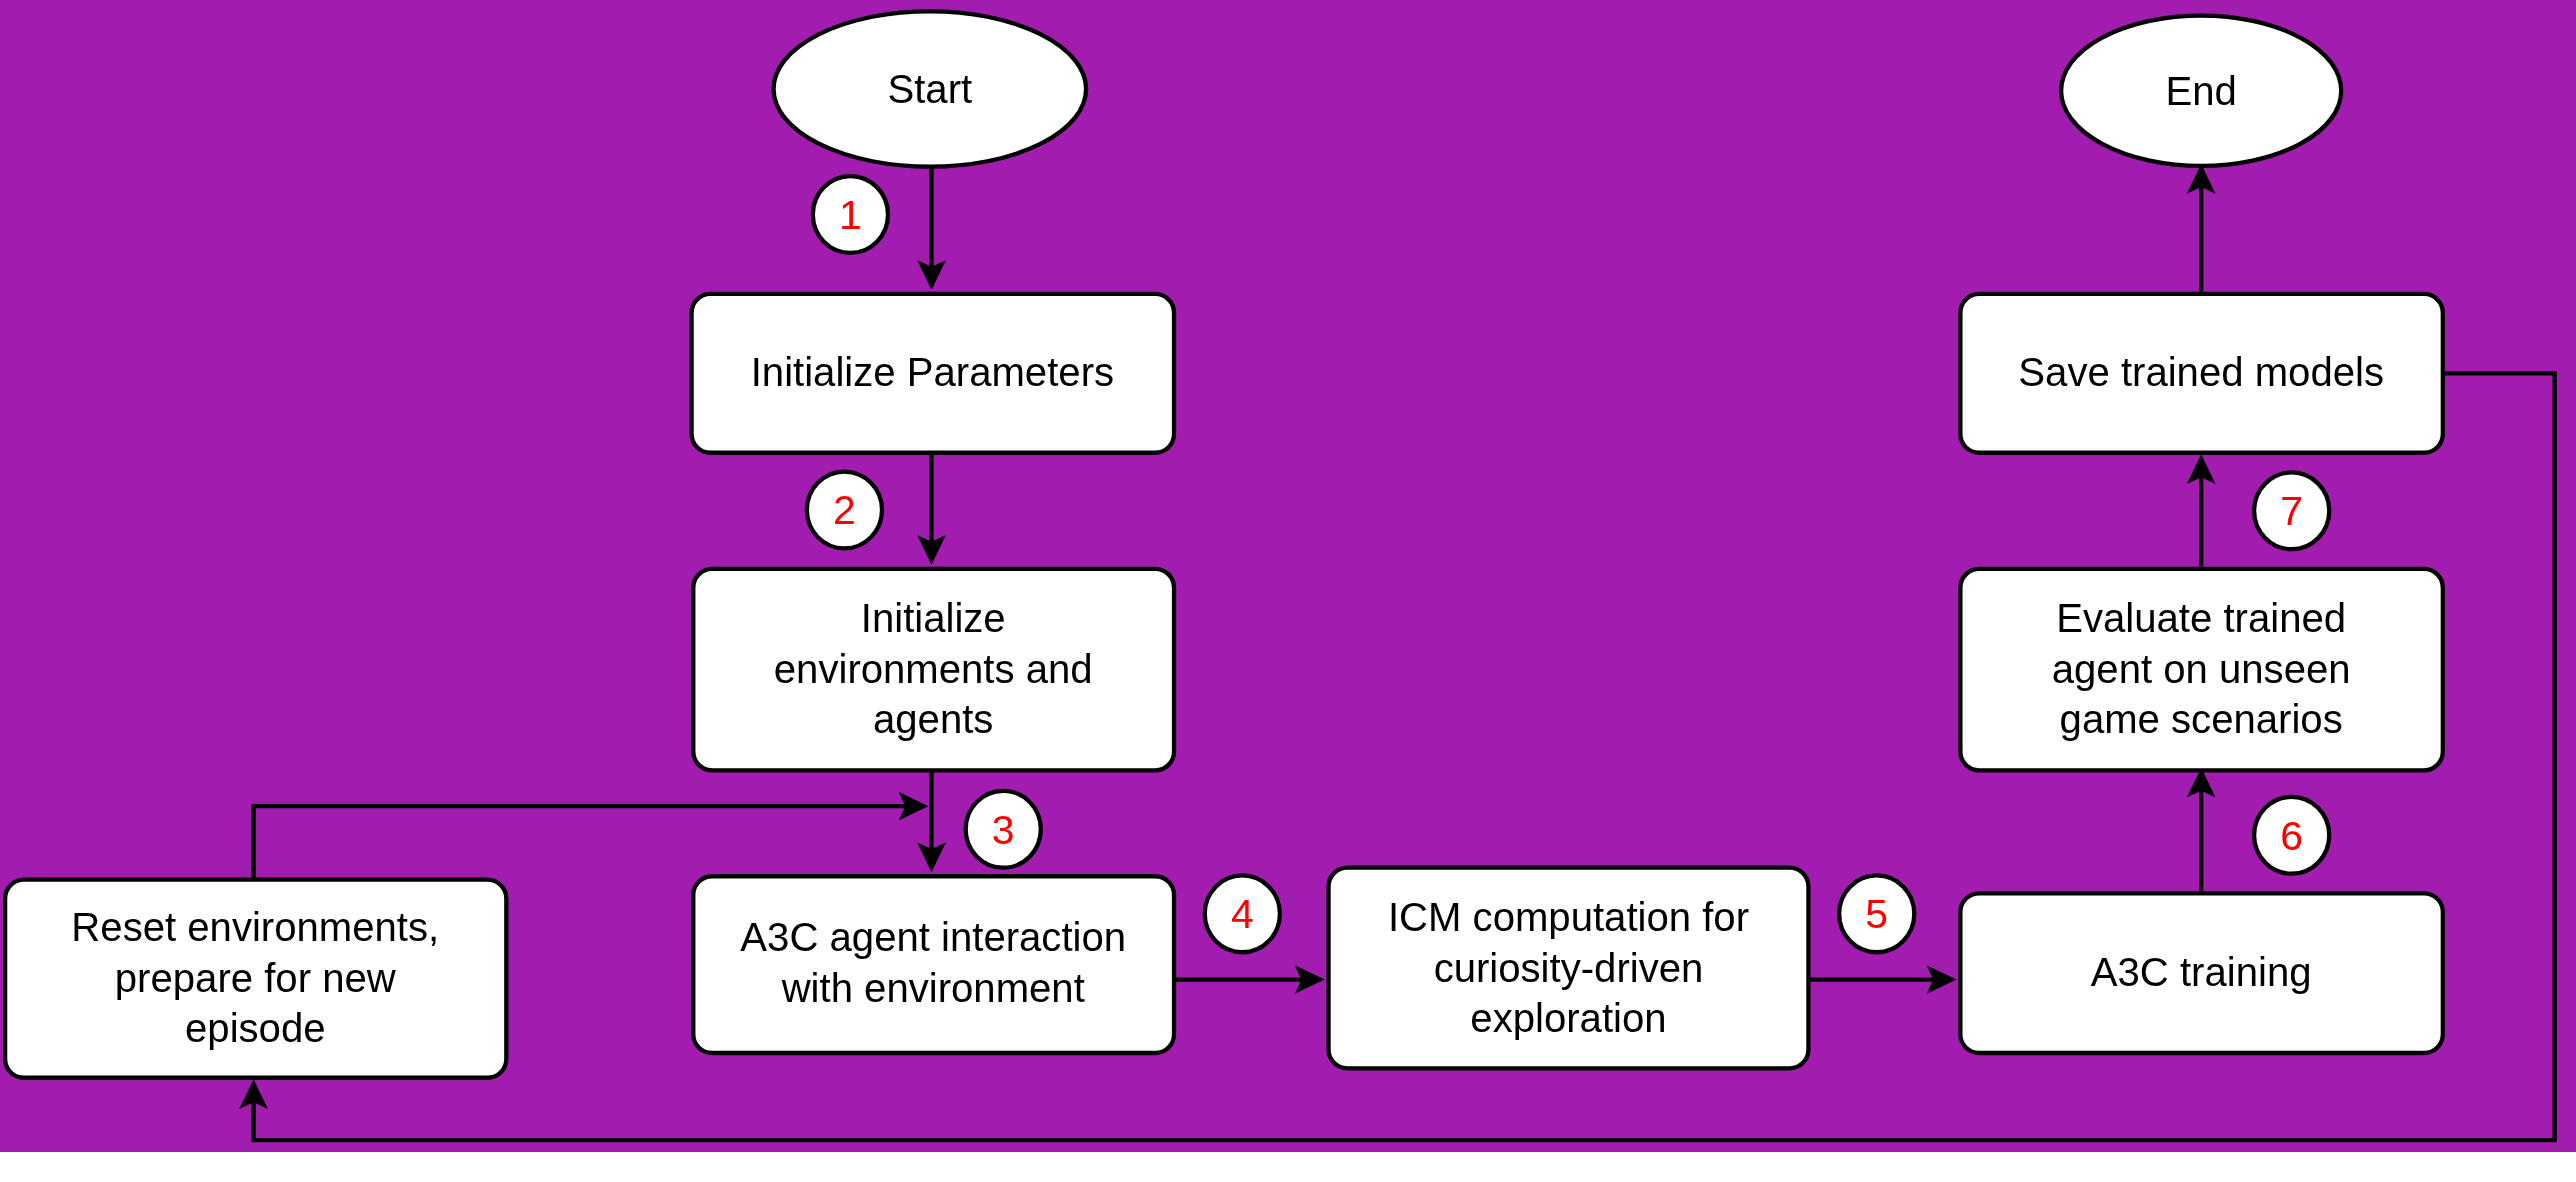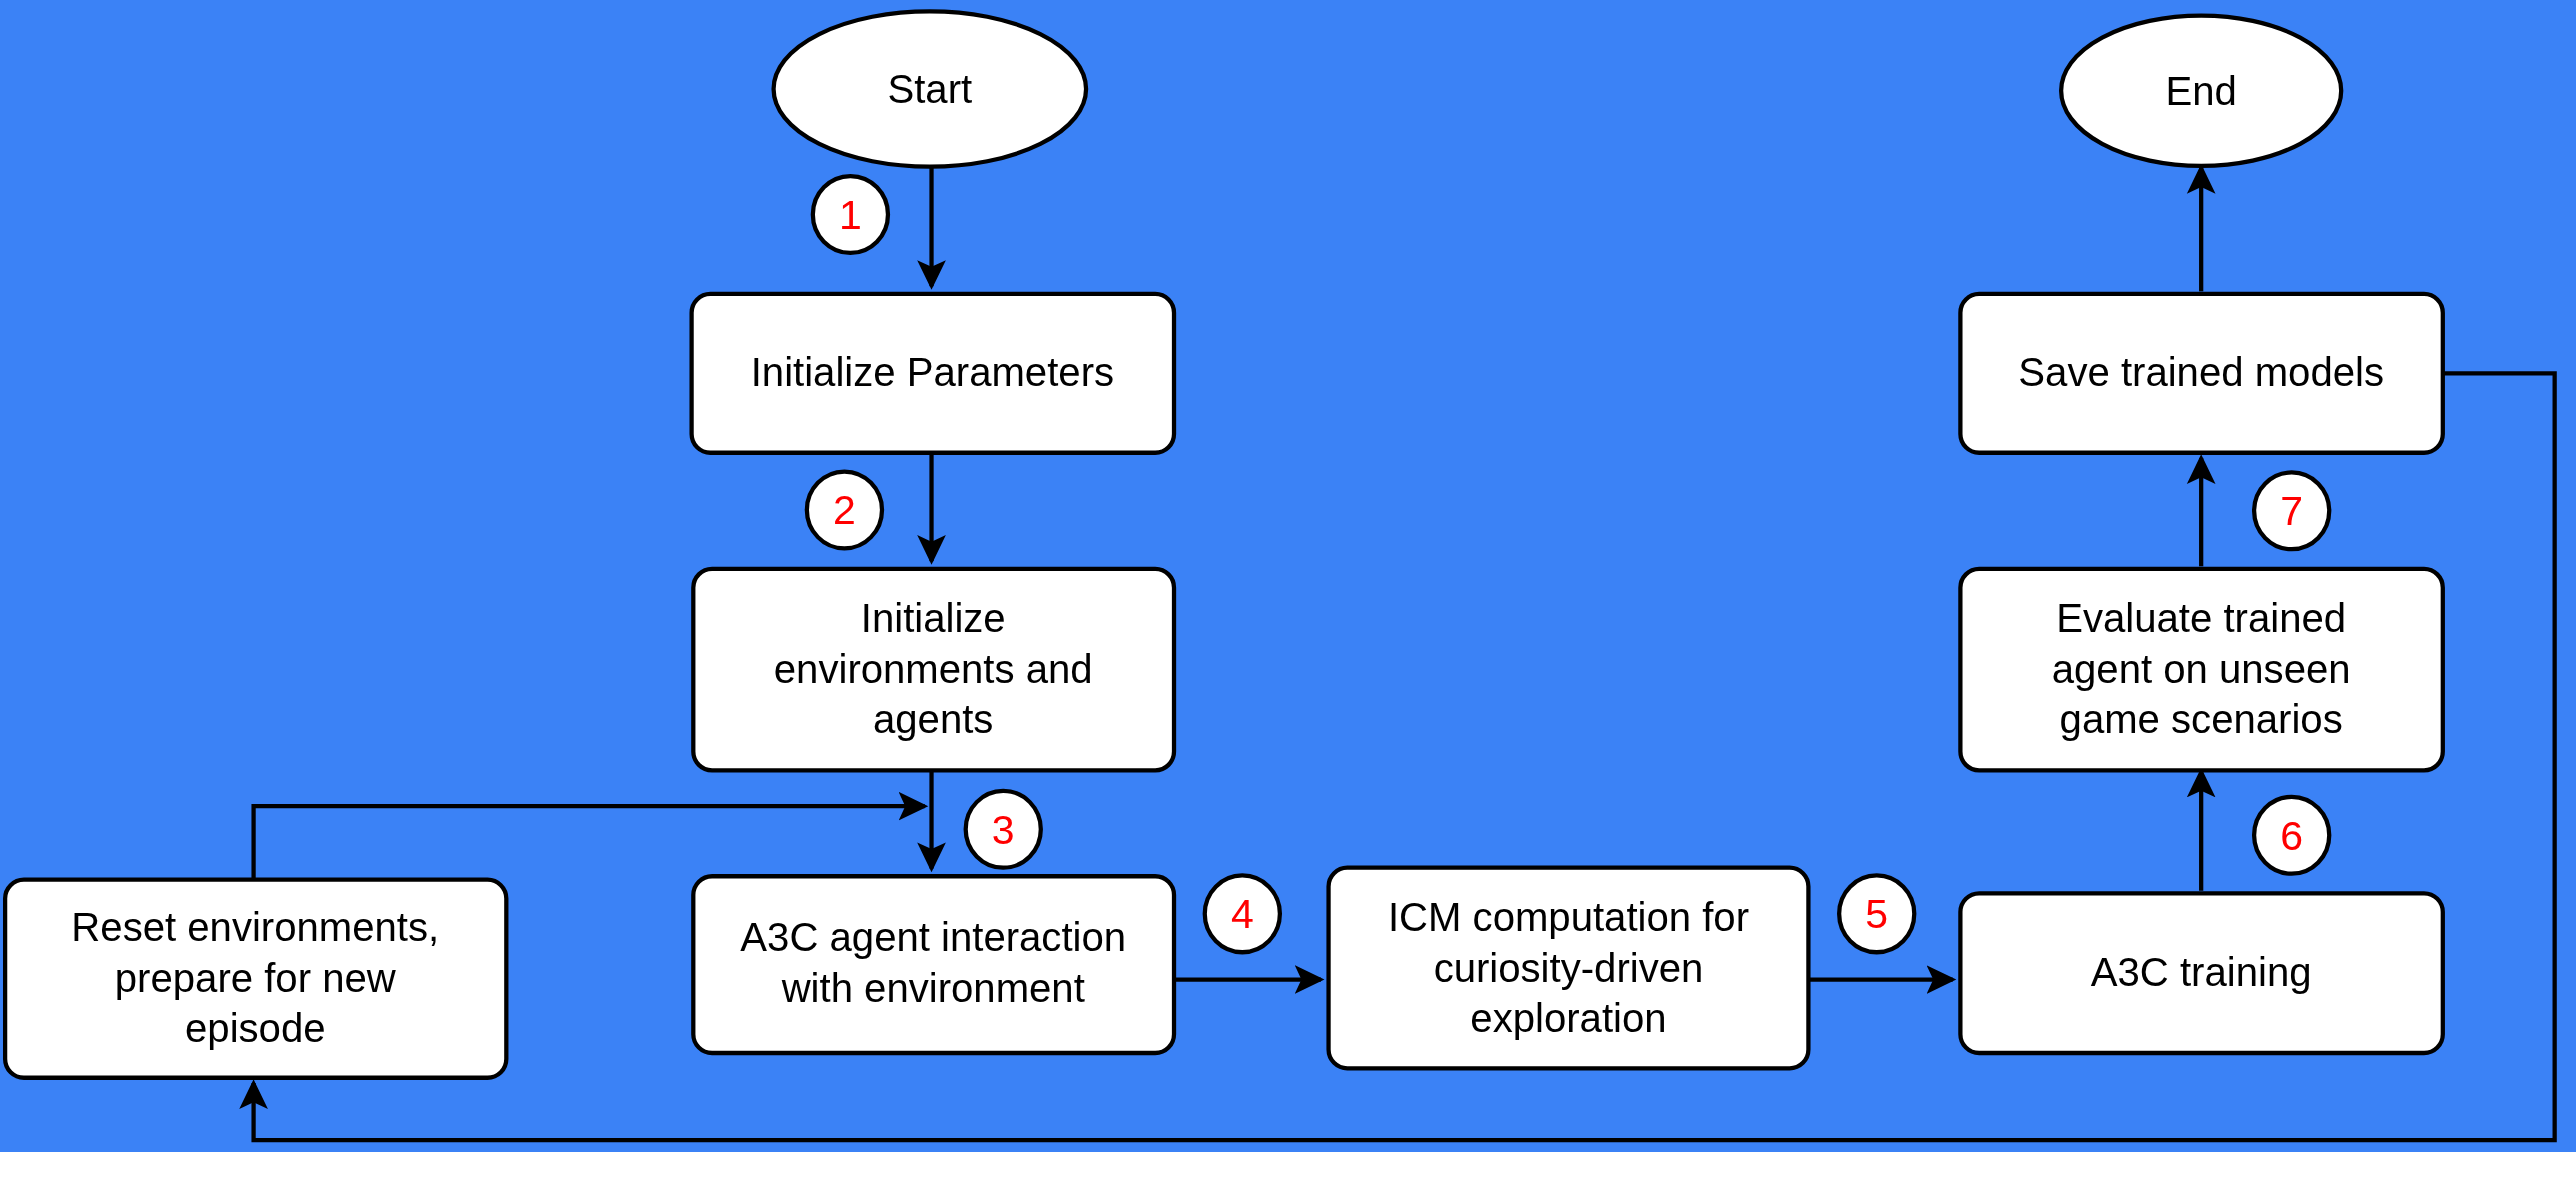--- a/index.html
+++ b/index.html
@@ -8,21 +8,21 @@
     padding: 0;
     background: #ffffff;
   }
   body {
     font-family: "Liberation Sans", sans-serif;
   }
   #canvas {
     position: relative;
     width: 2576px;
     height: 1152px;
-    background: #3b82f6;
+    background: #a21caf;
     overflow: hidden;
     text-decoration: underline;
   }
   #flow-svg {
     position: absolute;
     left: 0;
     top: 0;
     width: 2576px;
     height: 1183px;
   }

